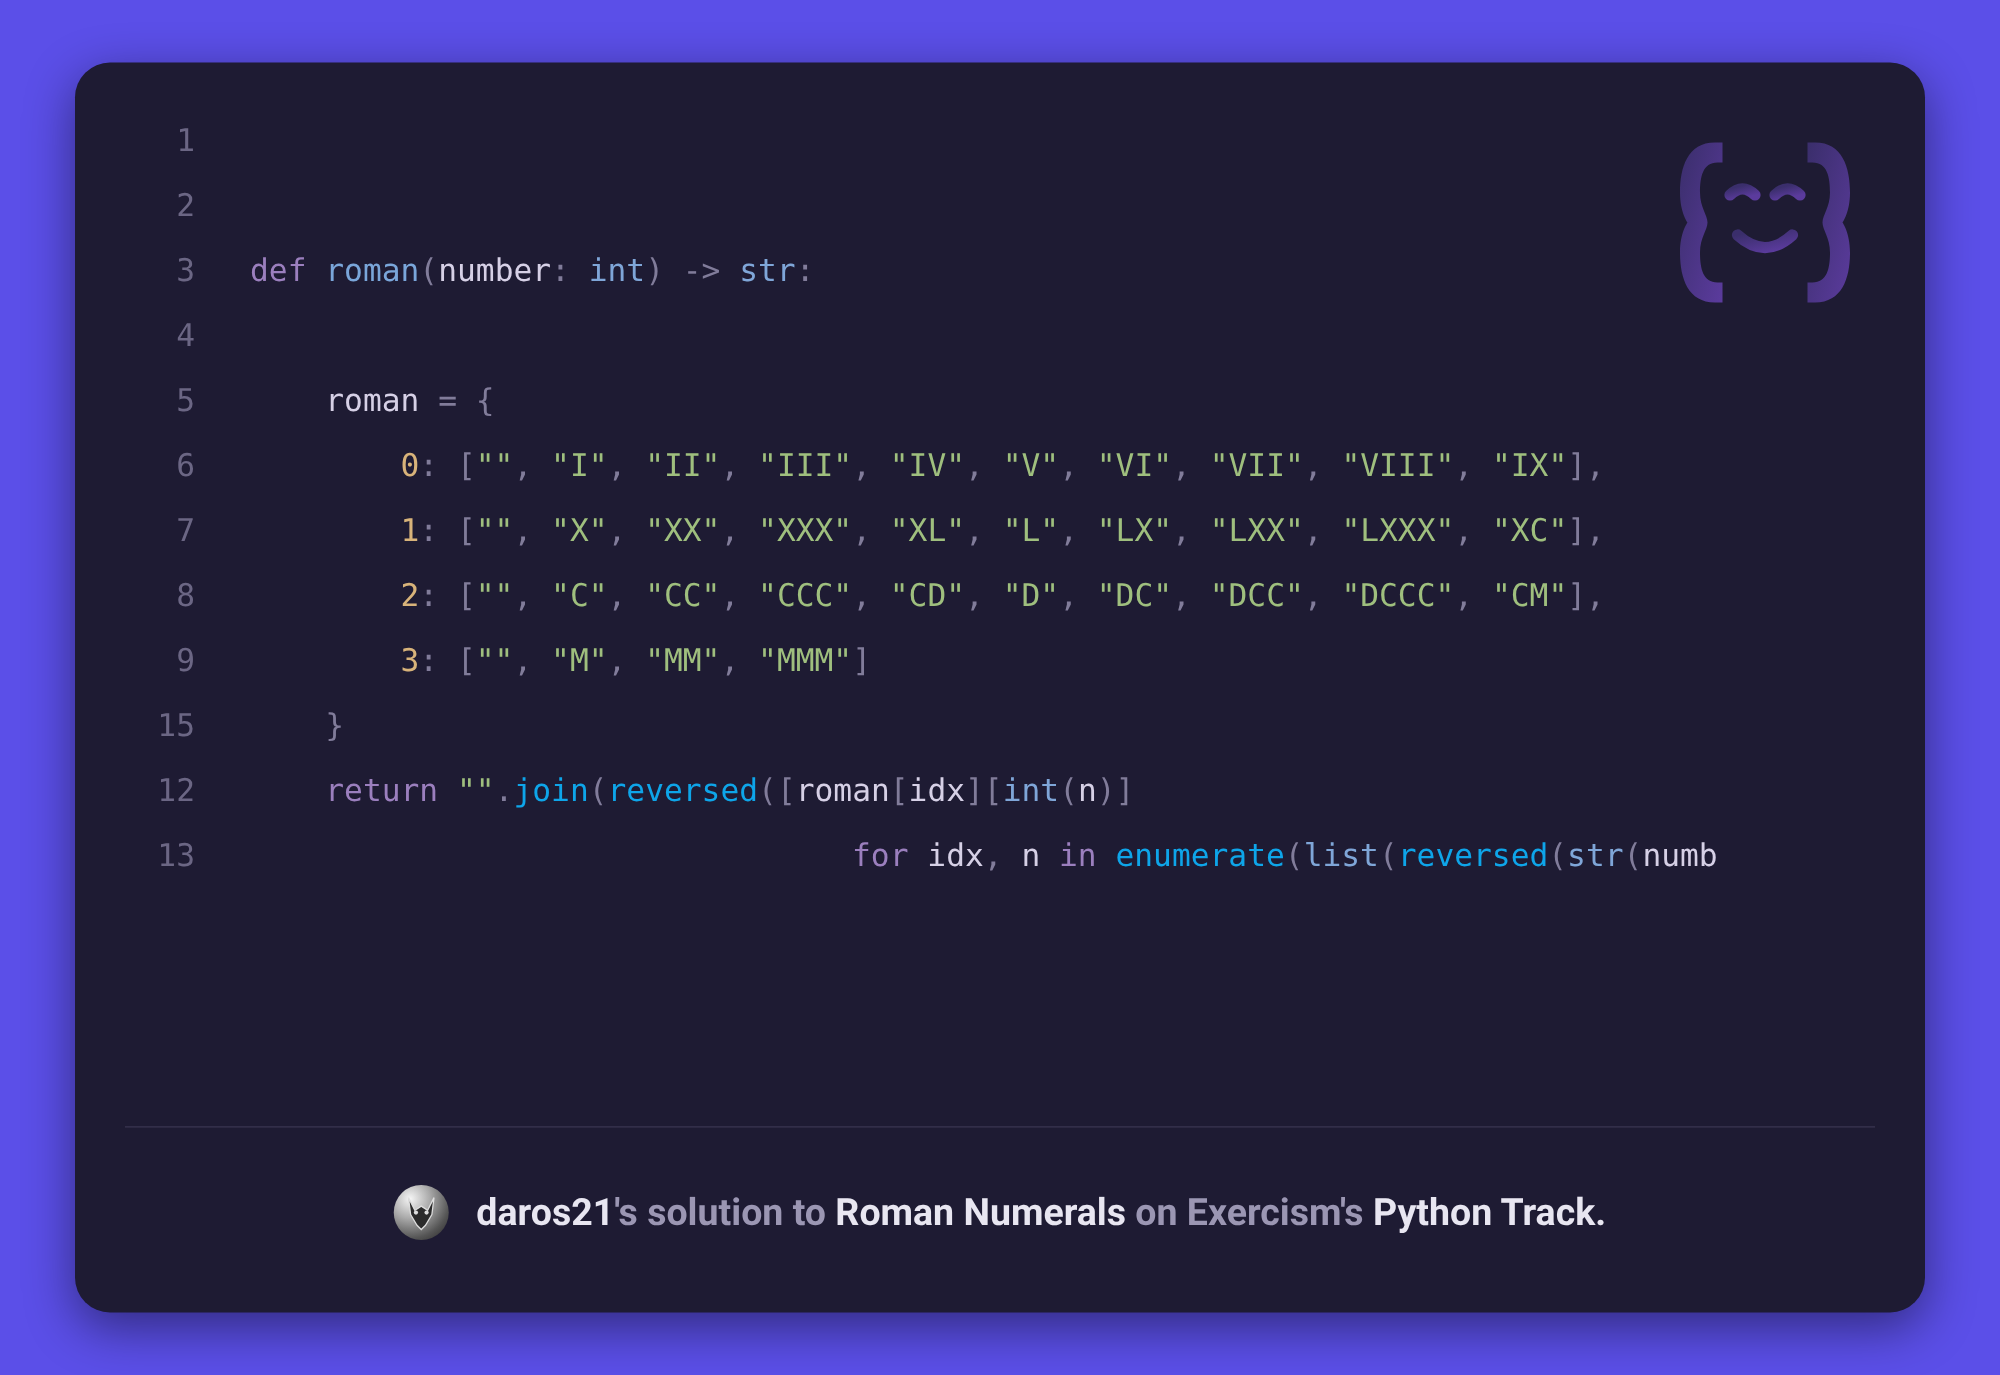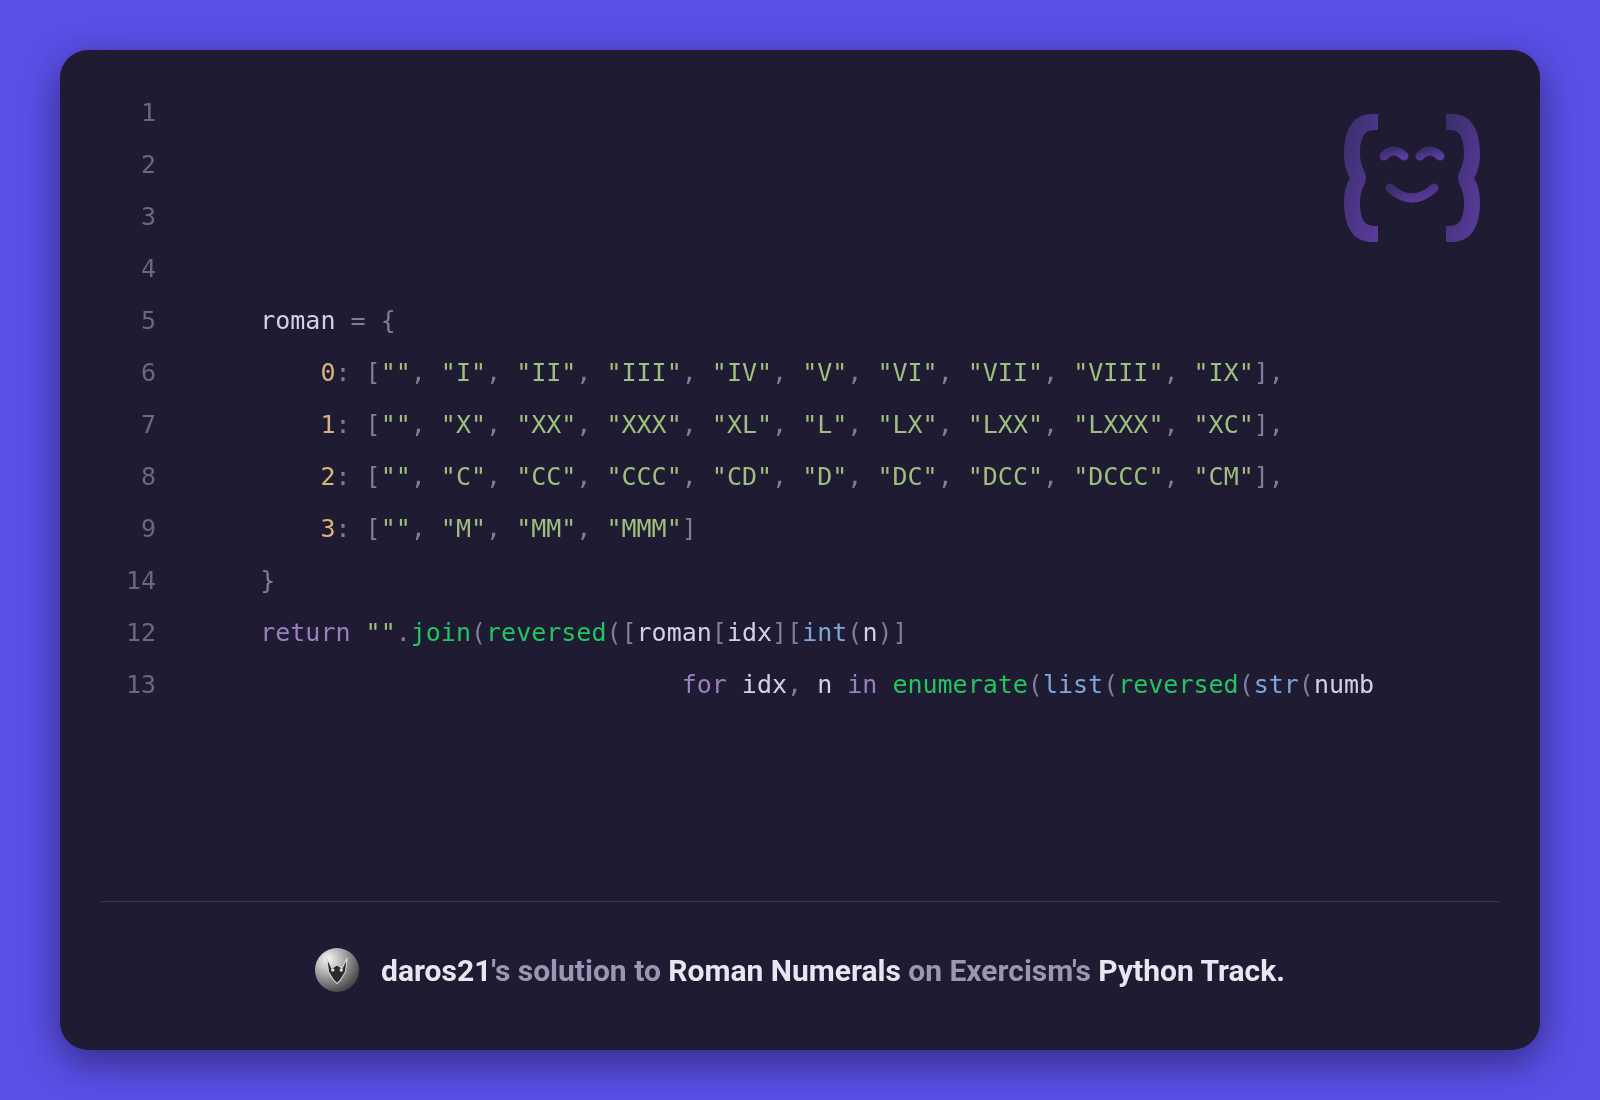--- a/index.html
+++ b/index.html
@@ -57,21 +57,21 @@
   }
   .code { color: #B4AEC9; }
   .kw { color: #9B7FBE; }
   .fn { color: #7AA6DA; }
   .name { color: #D6D0E6; }
   .type { color: #7FA6D8; }
   .punct { color: #817C9A; }
   .op { color: #817C9A; }
   .num { color: #D8B37A; }
   .str { color: #9FBF7E; }
-  .call { color: #22c55e; }
+  .call { color: #0ea5e9; }
   .divider {
     height: 1px;
     background: #3A3652;
     margin: 0 40px;
   }
   .footer {
     padding: 46px 40px 58px 40px;
     display: flex;
     align-items: center;
     justify-content: center;
@@ -112,28 +112,28 @@
       <path d="M40 16 C18 16 12 36 12 56 C12 72 18 80 18 80 C18 80 12 88 12 104 C12 124 18 144 40 144 L46 144 L46 128 L42 128 C30 128 28 116 28 104 C28 92 34 86 34 80 C34 74 28 68 28 56 C28 44 30 32 42 32 L46 32 L46 16 Z" fill="url(#lg)"></path>
       <path d="M120 16 C142 16 148 36 148 56 C148 72 142 80 142 80 C142 80 148 88 148 104 C148 124 142 144 120 144 L114 144 L114 128 L118 128 C130 128 132 116 132 104 C132 92 126 86 126 80 C126 74 132 68 132 56 C132 44 130 32 118 32 L114 32 L114 16 Z" fill="url(#lg)"></path>
       <path d="M52 58 Q62 48 72 58" stroke="url(#lg)" stroke-width="9" fill="none" stroke-linecap="round"></path>
       <path d="M88 58 Q98 48 108 58" stroke="url(#lg)" stroke-width="9" fill="none" stroke-linecap="round"></path>
       <path d="M58 90 Q80 110 102 90" stroke="url(#lg)" stroke-width="9" fill="none" stroke-linecap="round"></path>
     </svg>
 
     <div class="code-lines" id="code-lines">
         <div class="code-line"><span class="lineno">1</span><span class="code"></span></div>
         <div class="code-line"><span class="lineno">2</span><span class="code"></span></div>
-        <div class="code-line"><span class="lineno">3</span></div>
+        <div class="code-line"><span class="lineno">3</span><span class="code"><span class="kw">def </span><span class="fn">roman</span><span class="punct">(</span><span class="name">number</span><span class="punct">: </span><span class="type">int</span><span class="punct">) </span><span class="op">-&gt; </span><span class="type">str</span><span class="punct">:</span></span></div>
         <div class="code-line"><span class="lineno">4</span><span class="code"></span></div>
         <div class="code-line"><span class="lineno">5</span><span class="code"><span class="code">    </span><span class="name">roman </span><span class="op">= </span><span class="punct">{</span></span></div>
         <div class="code-line"><span class="lineno">6</span><span class="code"><span class="code">        </span><span class="num">0</span><span class="punct">: [</span><span class="str">""</span><span class="punct">, </span><span class="str">"I"</span><span class="punct">, </span><span class="str">"II"</span><span class="punct">, </span><span class="str">"III"</span><span class="punct">, </span><span class="str">"IV"</span><span class="punct">, </span><span class="str">"V"</span><span class="punct">, </span><span class="str">"VI"</span><span class="punct">, </span><span class="str">"VII"</span><span class="punct">, </span><span class="str">"VIII"</span><span class="punct">, </span><span class="str">"IX"</span><span class="punct">],</span></span></div>
         <div class="code-line"><span class="lineno">7</span><span class="code"><span class="code">        </span><span class="num">1</span><span class="punct">: [</span><span class="str">""</span><span class="punct">, </span><span class="str">"X"</span><span class="punct">, </span><span class="str">"XX"</span><span class="punct">, </span><span class="str">"XXX"</span><span class="punct">, </span><span class="str">"XL"</span><span class="punct">, </span><span class="str">"L"</span><span class="punct">, </span><span class="str">"LX"</span><span class="punct">, </span><span class="str">"LXX"</span><span class="punct">, </span><span class="str">"LXXX"</span><span class="punct">, </span><span class="str">"XC"</span><span class="punct">],</span></span></div>
         <div class="code-line"><span class="lineno">8</span><span class="code"><span class="code">        </span><span class="num">2</span><span class="punct">: [</span><span class="str">""</span><span class="punct">, </span><span class="str">"C"</span><span class="punct">, </span><span class="str">"CC"</span><span class="punct">, </span><span class="str">"CCC"</span><span class="punct">, </span><span class="str">"CD"</span><span class="punct">, </span><span class="str">"D"</span><span class="punct">, </span><span class="str">"DC"</span><span class="punct">, </span><span class="str">"DCC"</span><span class="punct">, </span><span class="str">"DCCC"</span><span class="punct">, </span><span class="str">"CM"</span><span class="punct">],</span></span></div>
         <div class="code-line"><span class="lineno">9</span><span class="code"><span class="code">        </span><span class="num">3</span><span class="punct">: [</span><span class="str">""</span><span class="punct">, </span><span class="str">"M"</span><span class="punct">, </span><span class="str">"MM"</span><span class="punct">, </span><span class="str">"MMM"</span><span class="punct">]</span></span></div>
-        <div class="code-line"><span class="lineno">14</span><span class="code"><span class="code">    </span><span class="punct">}</span></span></div>
+        <div class="code-line"><span class="lineno">15</span><span class="code"><span class="code">    </span><span class="punct">}</span></span></div>
         <div class="code-line"><span class="lineno">12</span><span class="code"><span class="code">    </span><span class="kw">return </span><span class="str">""</span><span class="punct">.</span><span class="call">join</span><span class="punct">(</span><span class="call">reversed</span><span class="punct">([</span><span class="name">roman</span><span class="punct">[</span><span class="name">idx</span><span class="punct">][</span><span class="type">int</span><span class="punct">(</span><span class="name">n</span><span class="punct">)]</span></span></div>
         <div class="code-line"><span class="lineno">13</span><span class="code"><span class="code">                                </span><span class="kw">for </span><span class="name">idx</span><span class="punct">, </span><span class="name">n </span><span class="kw">in </span><span class="call">enumerate</span><span class="punct">(</span><span class="type">list</span><span class="punct">(</span><span class="call">reversed</span><span class="punct">(</span><span class="type">str</span><span class="punct">(</span><span class="name">numb</span></span></div>
       </div>
   </div>
 
   <div class="divider"></div>
 
   <div class="footer">
     <div class="avatar">
       <svg viewBox="0 0 40 40" width="34" height="34">

